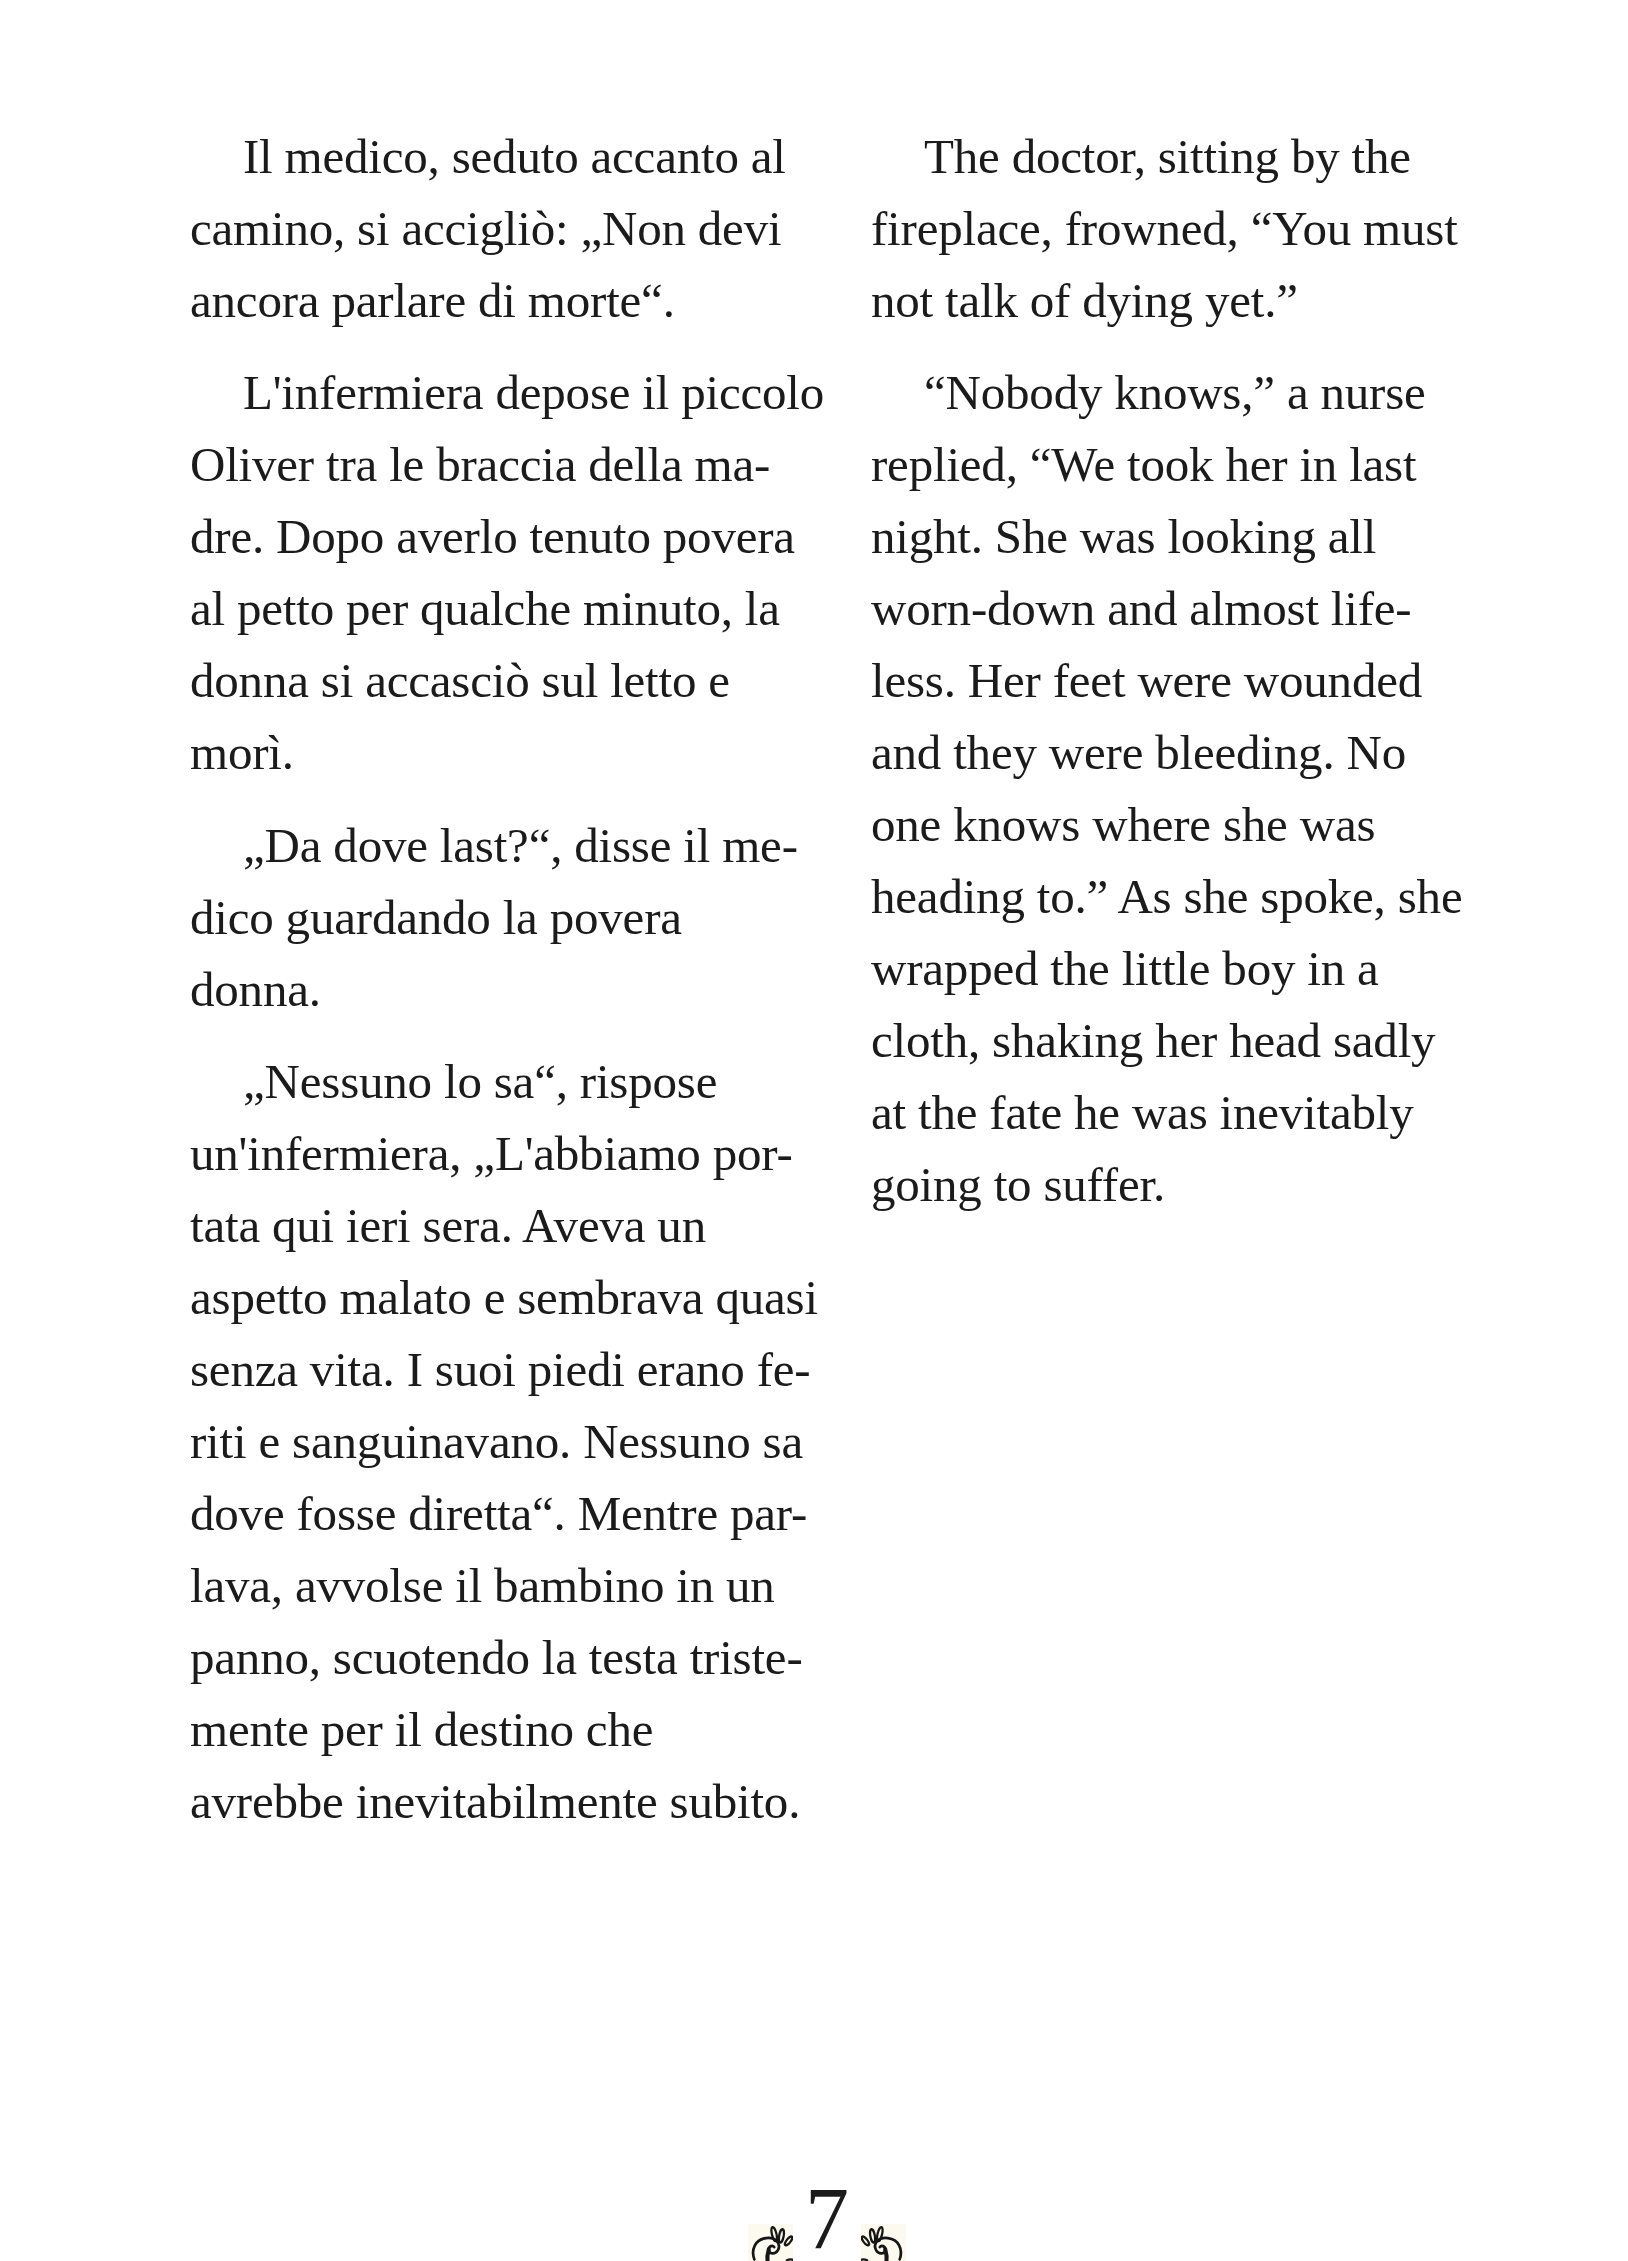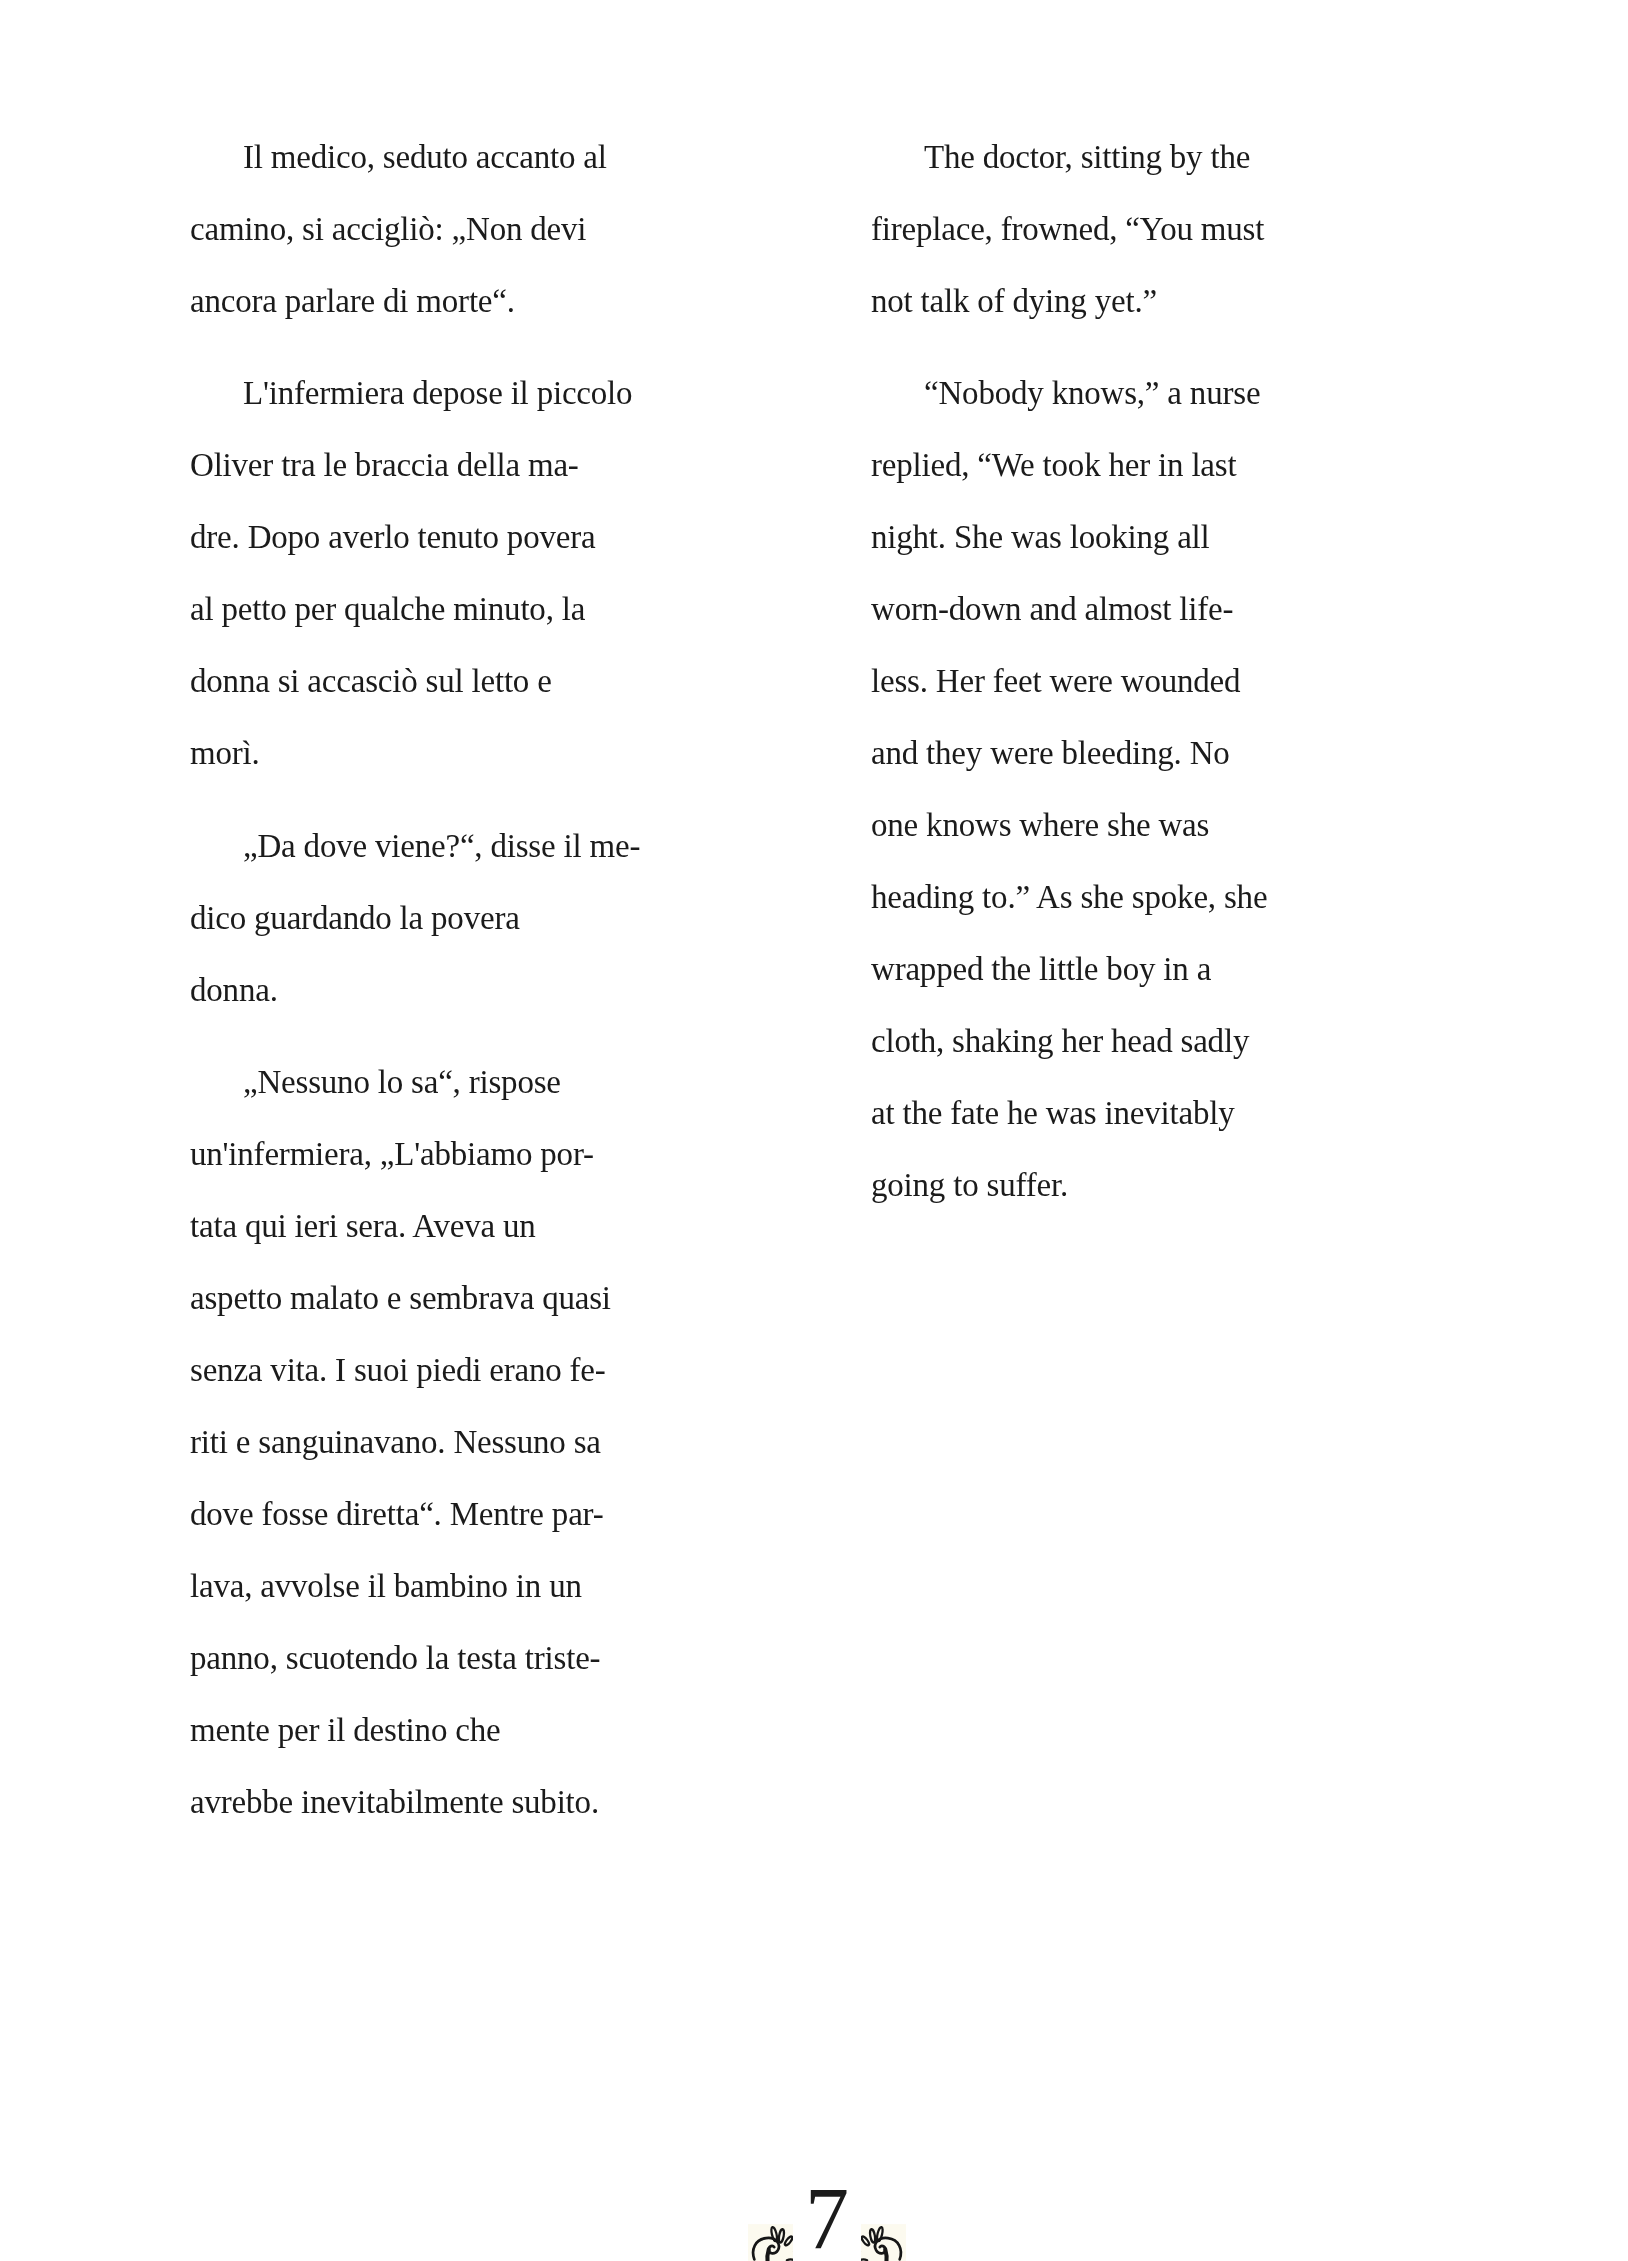--- a/index.html
+++ b/index.html
@@ -8,21 +8,21 @@
     --ornament-bg:#fcfaef;
     --ornament-ink:#161616;
   }
   html,body{margin:0;padding:0;}
   body{
     width:1628px;height:2442px;position:relative;
     background:var(--page-bg);
     color:var(--text);
     font-family:"Liberation Serif","DejaVu Serif",serif;
   }
-  .column{position:absolute;top:121px;font-size:33px;line-height:72px;letter-spacing:-0.2px;}
+  .column{position:absolute;top:121px;font-size:49px;line-height:72px;letter-spacing:-0.2px;}
   .column p{margin:0 0 20.4px 0;white-space:pre-line;text-indent:53px;}
   .col-left{left:190px;width:651px;}
   .col-right{left:871px;width:620px;}
   .ornament-wrap{position:absolute;left:748px;top:2224px;width:158px;height:68px;z-index:1;}
   .ornament-wrap svg{display:block;width:100%;height:100%;color:var(--ornament-ink);}
   .page-number{
     position:absolute;left:748px;top:2175px;width:158px;
     text-align:center;font-size:88px;line-height:1;z-index:2;
   }
   .page-number span{display:inline-block;background:var(--page-bg);padding:0 11.8px;}
@@ -35,21 +35,21 @@
   <div class="column col-left">
       <p>Il medico, seduto accanto al
 camino, si accigliò: „Non devi
 ancora parlare di morte“.</p>
       <p>L'infermiera depose il piccolo
 Oliver tra le braccia della ma-
 dre. Dopo averlo tenuto povera
 al petto per qualche minuto, la
 donna si accasciò sul letto e
 morì.</p>
-      <p>„Da dove viene?“, disse il me-
+      <p>„Da dove last?“, disse il me-
 dico guardando la povera
 donna.</p>
       <p>„Nessuno lo sa“, rispose
 un'infermiera, „L'abbiamo por-
 tata qui ieri sera. Aveva un
 aspetto malato e sembrava quasi
 senza vita. I suoi piedi erano fe-
 riti e sanguinavano. Nessuno sa
 dove fosse diretta“. Mentre par-
 lava, avvolse il bambino in un

